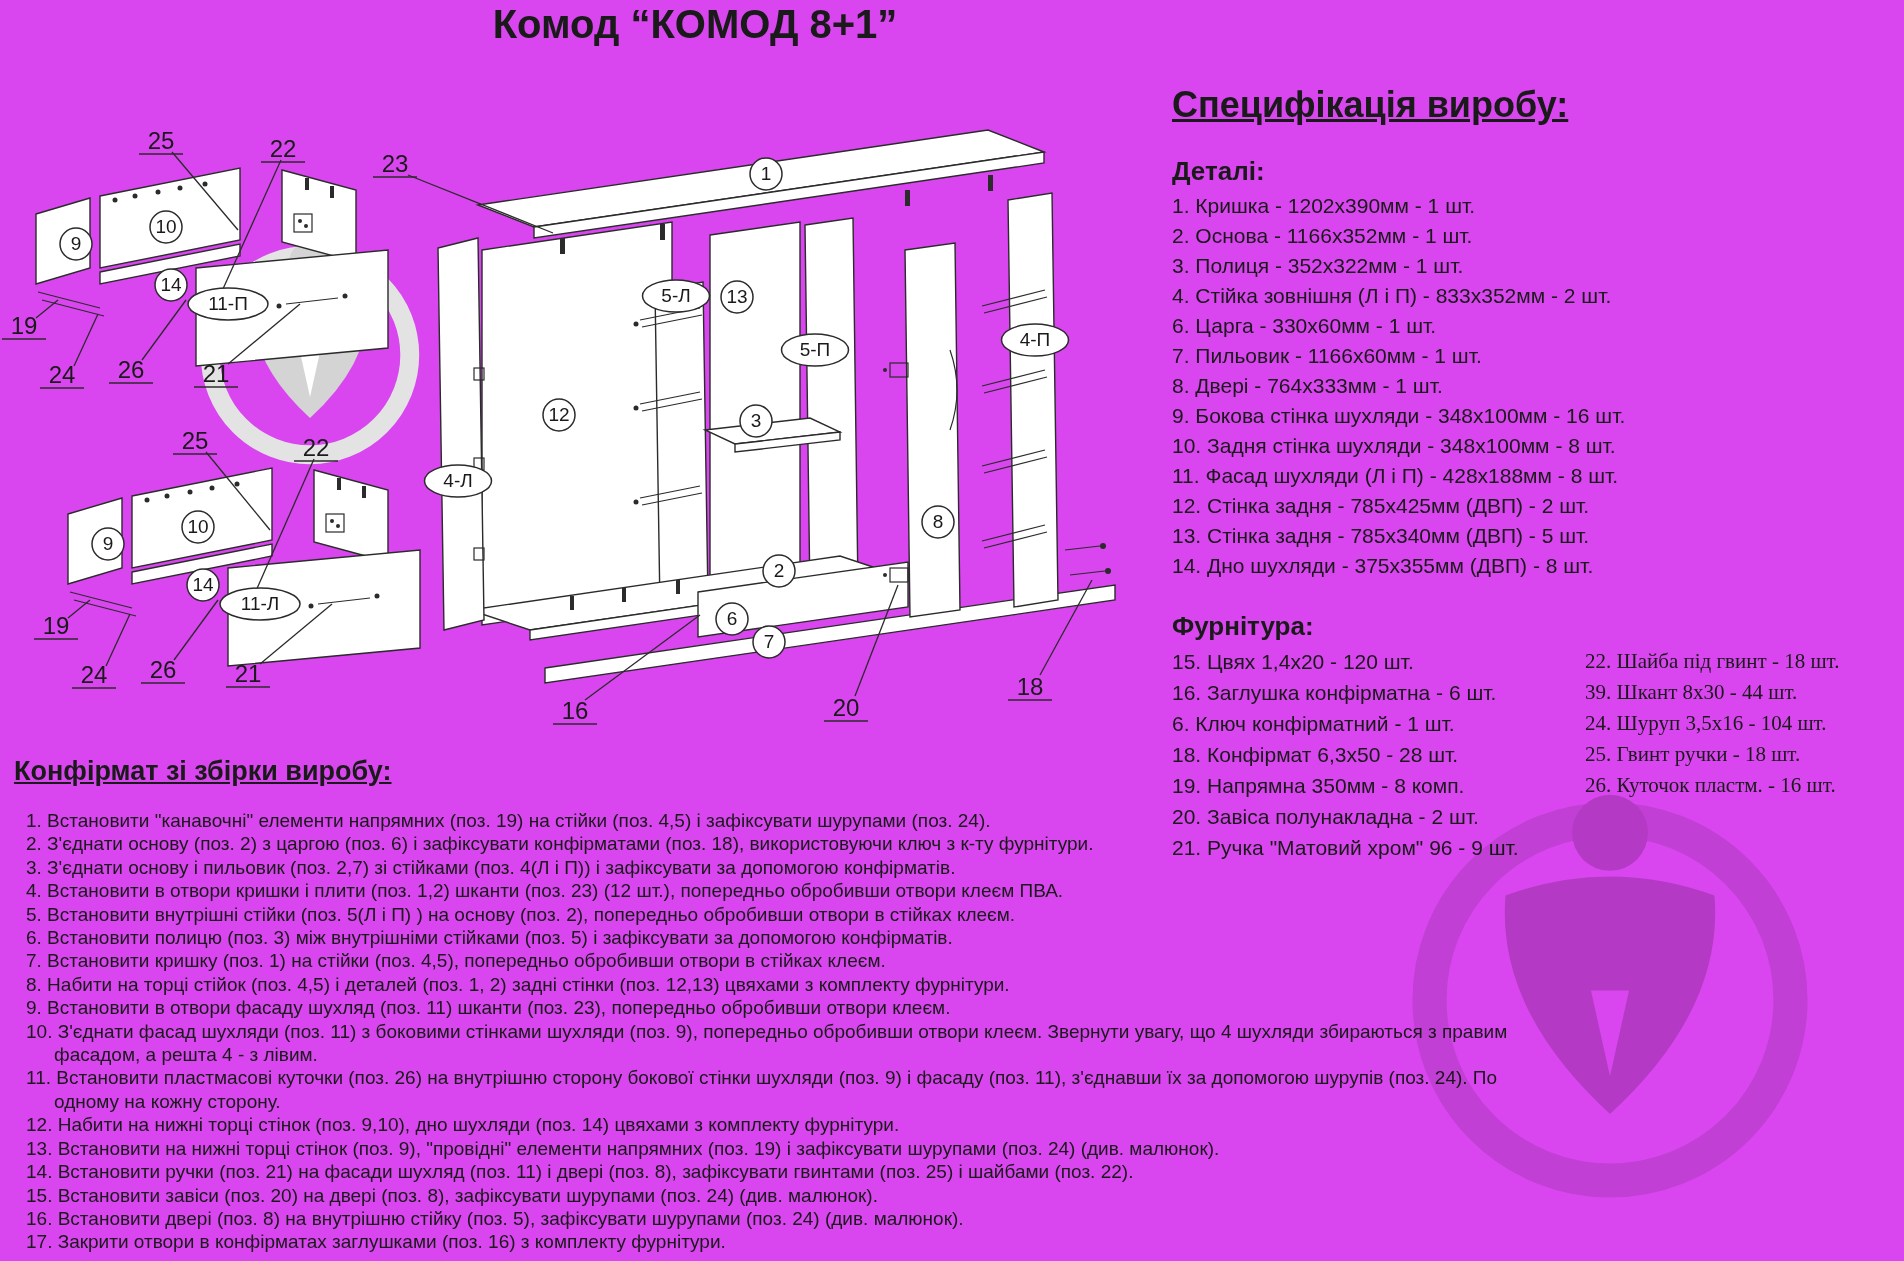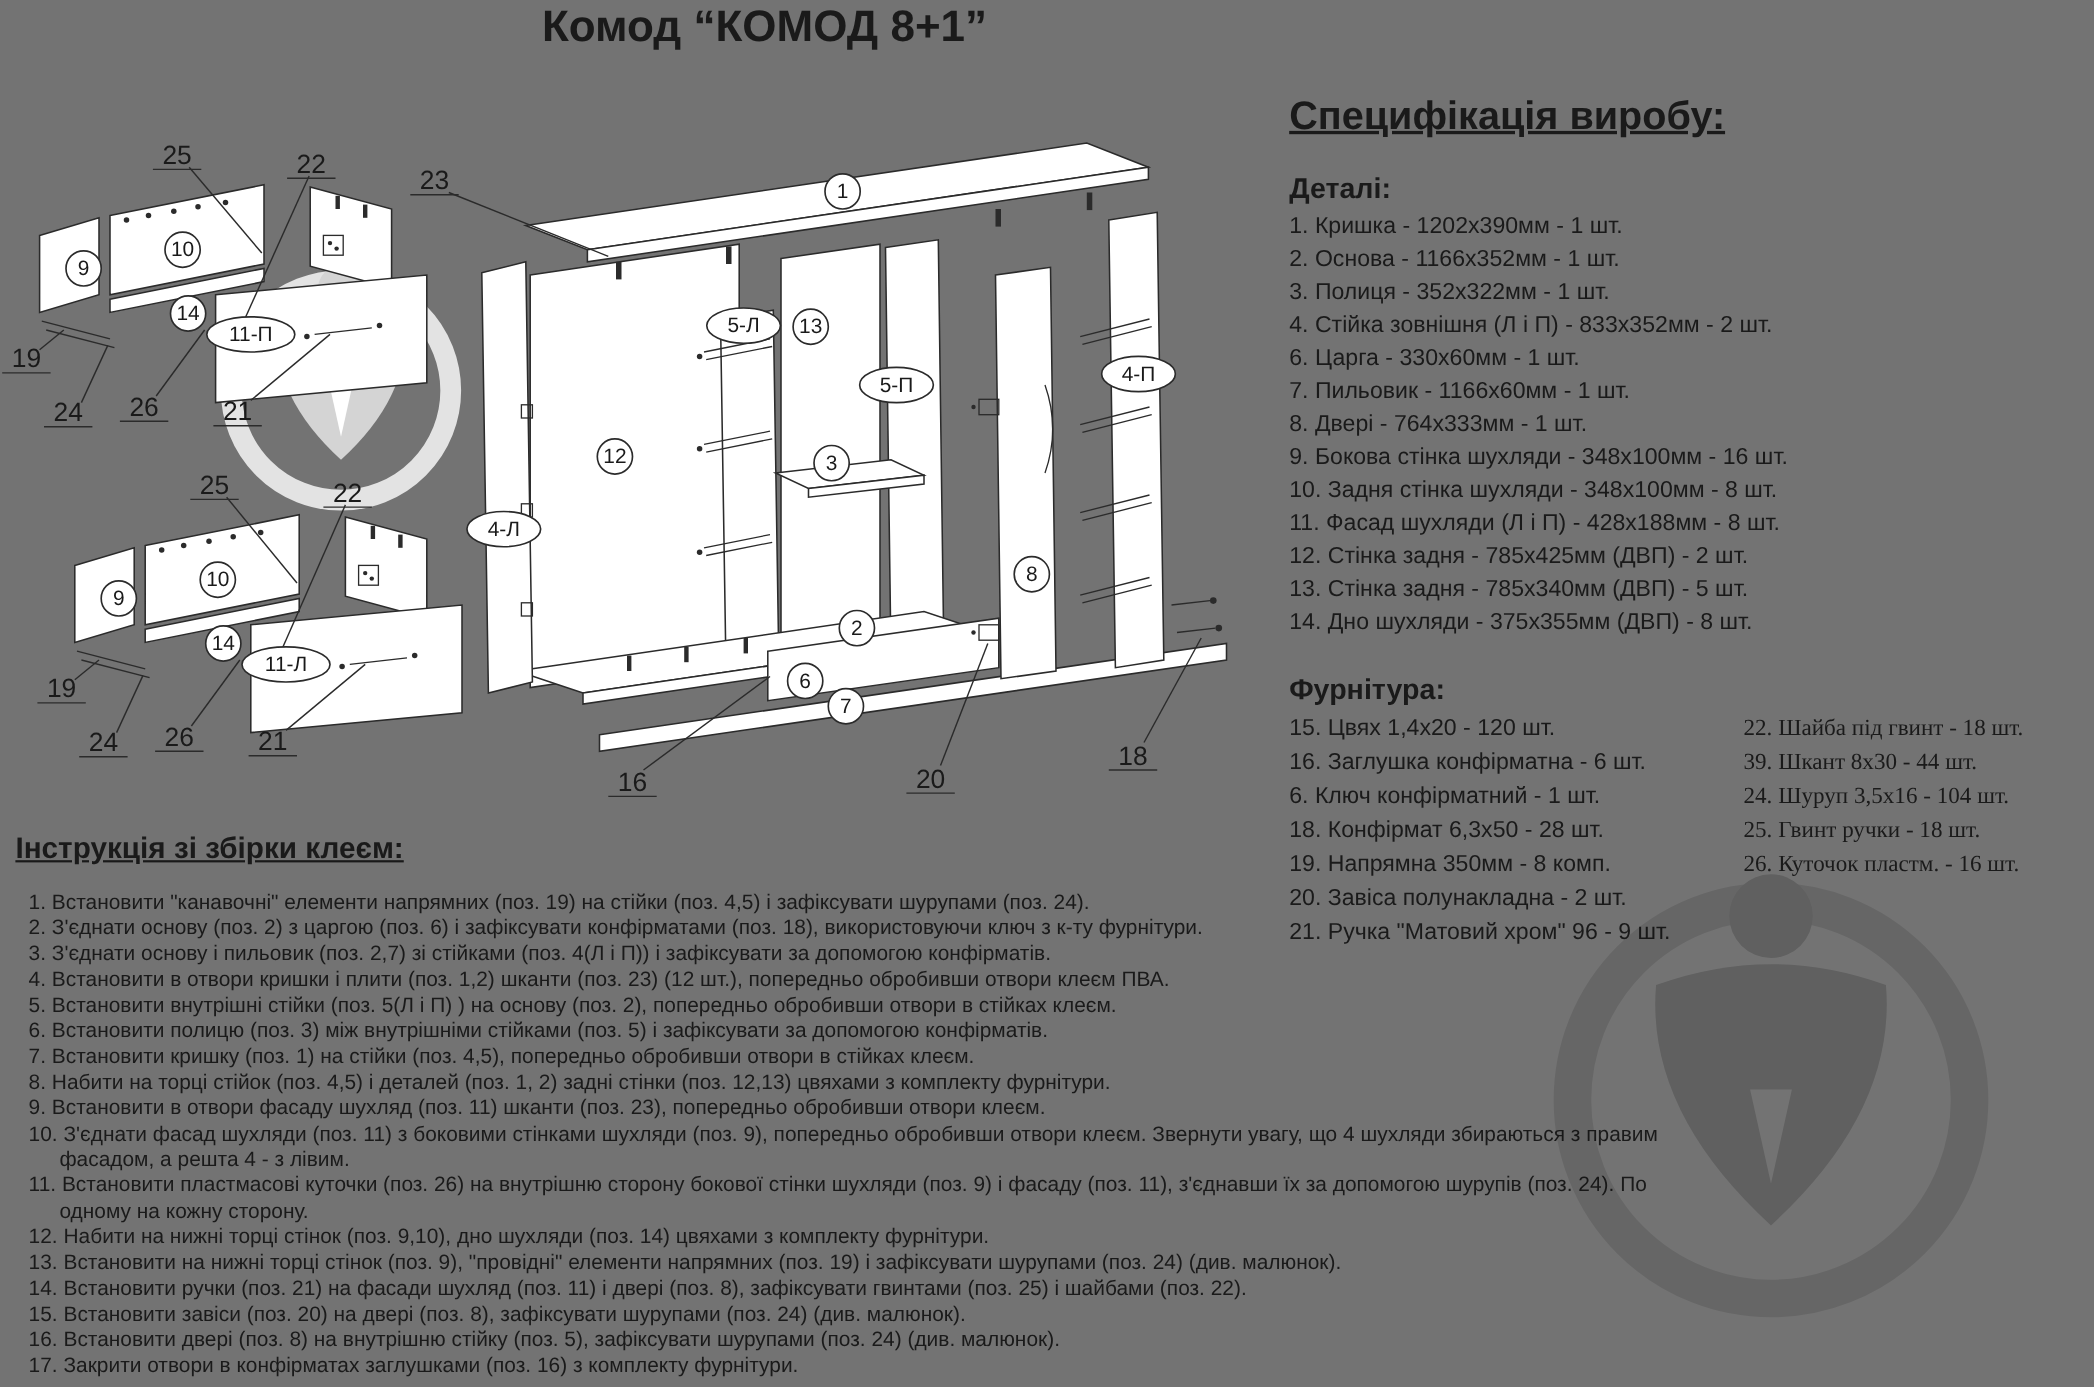--- a/index.html
+++ b/index.html
@@ -1,21 +1,21 @@
 <!DOCTYPE html>
 <html style="--ink: #1a1a1a; --line: #2b2b2b; --wm-ring: #e3e3e3; --wm-glyph: #d4d4d4;"><head>
 <meta charset="utf-8">
 <style>
   :root{
     --ink:#1a1a1a; --line:#2b2b2b;
     --wm-ring:#e3e3e3; --wm-glyph:#d4d4d4;
   }
   html,body{margin:0;padding:0;background:#fff;}
   .page{
-    position:relative; width:1904px; height:1261px; background:#737373;
+    position:relative; width:1904px; height:1261px; background:#d946ef;
     font-family:"Liberation Sans", sans-serif; color:var(--ink); overflow:hidden;
   }
   .title{
     position:absolute; left:295px; top:2px; width:800px; text-align:center;
     font-size:40px; font-weight:bold; letter-spacing:0;
   }
   
   .spec{position:absolute; left:1172px; top:68px; width:730px;margin-top:16px;}
   .spec h2{
     margin:0; font-size:36px; font-weight:bold; text-decoration:underline;
@@ -364,21 +364,21 @@
       <li class="li">22. Шайба під гвинт - 18 шт.</li>
           <li class="li">39. Шкант 8х30 - 44 шт.</li>
           <li class="li">24. Шуруп 3,5х16 - 104 шт.</li>
           <li class="li">25. Гвинт ручки - 18 шт.</li>
           <li class="li">26. Куточок пластм. - 16 шт.</li>
         </ul>
     </div>
   </div>
 
   <div class="instructions">
-    <h2>Інструкція зі збірки клеєм:</h2>
+    <h2>Конфірмат зі збірки виробу:</h2>
     <div class="instr-list">
 
     <div class="li">1. Встановити "канавочні" елементи напрямних (поз. 19) на стійки (поз. 4,5) і зафіксувати шурупами (поз. 24).</div>
         <div class="li">2. З'єднати основу (поз. 2) з царгою (поз. 6) і зафіксувати конфірматами (поз. 18), використовуючи ключ з к-ту фурнітури.</div>
         <div class="li">3. З'єднати основу і пильовик (поз. 2,7) зі стійками (поз. 4(Л і П)) і зафіксувати за допомогою конфірматів.</div>
         <div class="li">4. Встановити в отвори кришки і плити (поз. 1,2) шканти (поз. 23) (12 шт.), попередньо обробивши отвори клеєм ПВА.</div>
         <div class="li">5. Встановити внутрішні стійки (поз. 5(Л і П) ) на основу (поз. 2), попередньо обробивши отвори в стійках клеєм.</div>
         <div class="li">6. Встановити полицю (поз. 3) між внутрішніми стійками (поз. 5) і зафіксувати за допомогою конфірматів.</div>
         <div class="li">7. Встановити кришку (поз. 1) на стійки (поз. 4,5), попередньо обробивши отвори в стійках клеєм.</div>
         <div class="li">8. Набити на торці стійок (поз. 4,5) і деталей (поз. 1, 2) задні стінки (поз. 12,13) цвяхами з комплекту фурнітури.</div>

